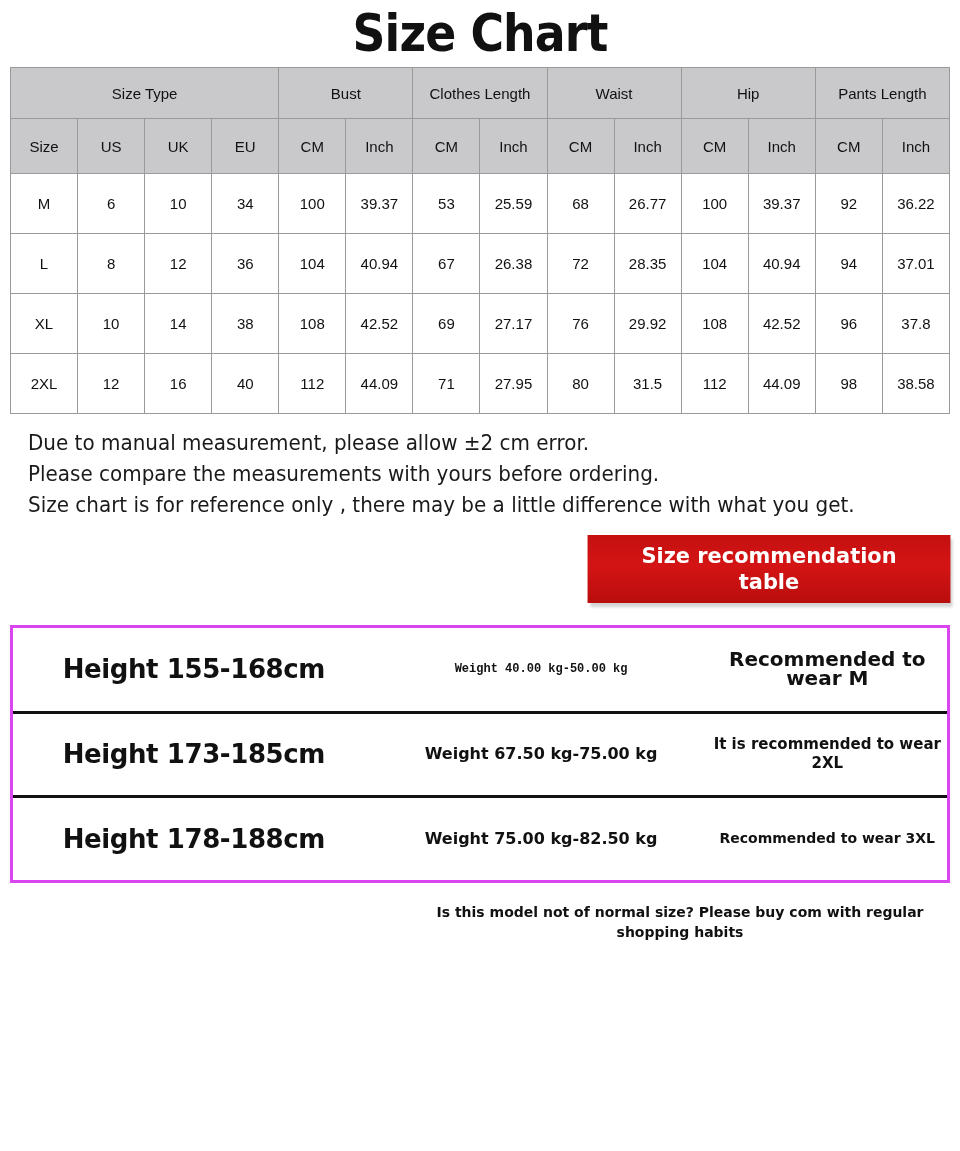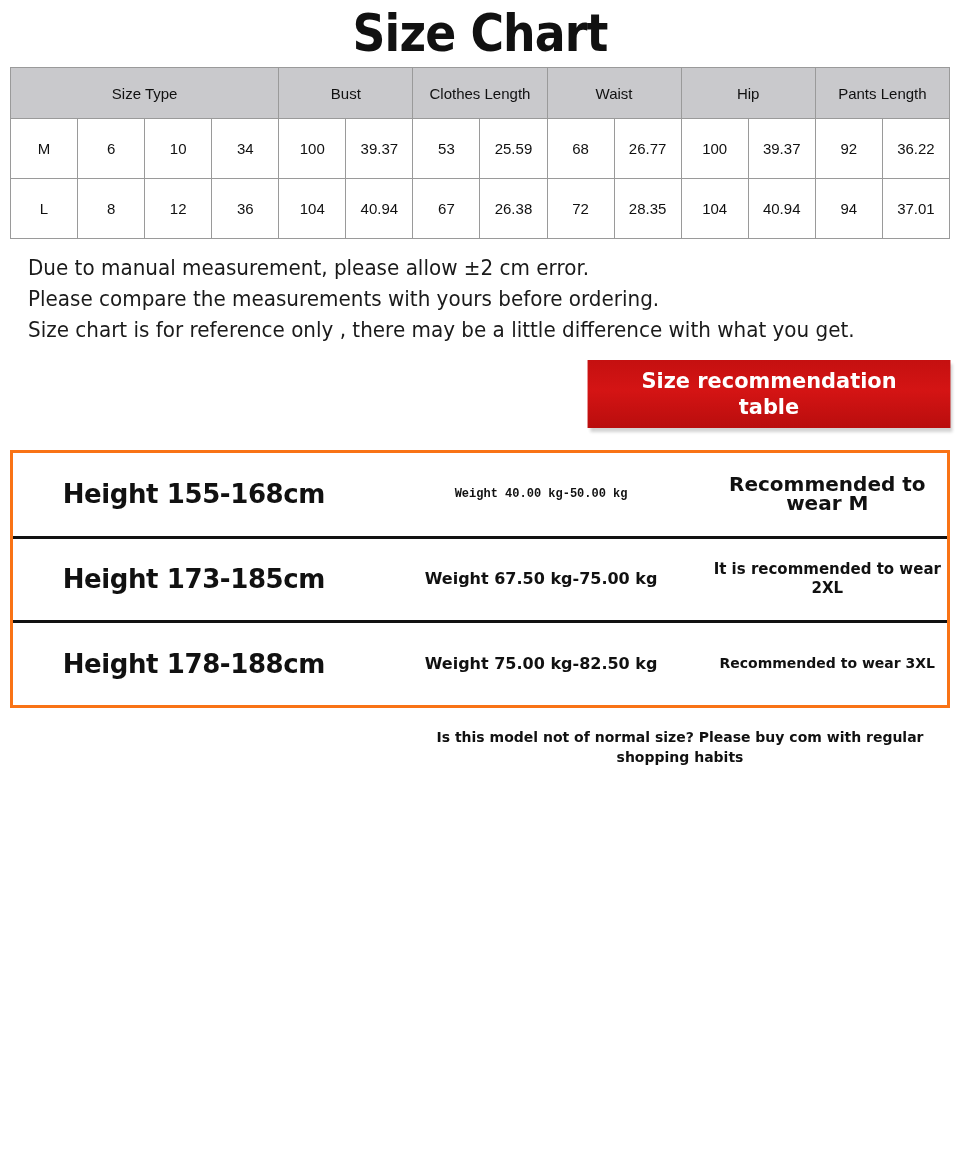--- a/index.html
+++ b/index.html
@@ -93,21 +93,21 @@
     font-size: 22px;
     line-height: 26px;
     padding: 6px 10px;
     box-sizing: border-box;
     transform: scaleX(0.95);
   }
 
   
   .rec-table-wrap {
     margin: 22px 10px 0 10px;
-    border: 3px solid #f97316;
+    border: 3px solid #d946ef;
   }
   table.rec-table {
     width: 100%;
     border-collapse: collapse;
     table-layout: fixed;
   }
   table.rec-table tr { height: 84px; }
   table.rec-table tr + tr td { border-top: 3px solid #111111; }
   table.rec-table td {
     vertical-align: middle;
@@ -164,20 +164,36 @@
 <div class="size-table-wrap">
   <table class="size-table">
     <thead>
       <tr id="group-head-row">
           <th colspan="4">Size Type</th>
           <th colspan="2">Bust</th>
           <th colspan="2">Clothes Length</th>
           <th colspan="2">Waist</th>
           <th colspan="2">Hip</th>
           <th colspan="2">Pants Length</th>
+        </tr>
+      <tr class="sub-head" id="sub-head-row">
+          <th style="width: 11.5%;">Size</th>
+          <th style="width: 5.7%;">US</th>
+          <th style="width: 5.7%;">UK</th>
+          <th style="width: 5.7%;">EU</th>
+          <th style="width: 6.2%;">CM</th>
+          <th style="width: 7.4%;">Inch</th>
+          <th style="width: 6.2%;">CM</th>
+          <th style="width: 7.4%;">Inch</th>
+          <th style="width: 6.2%;">CM</th>
+          <th style="width: 7.4%;">Inch</th>
+          <th style="width: 6.2%;">CM</th>
+          <th style="width: 7.4%;">Inch</th>
+          <th style="width: 6.2%;">CM</th>
+          <th style="width: 7.4%;">Inch</th>
         </tr>
     </thead>
     <tbody id="size-body">
         <tr>
           <td>M</td>
           <td>6</td>
           <td>10</td>
           <td>34</td>
           <td>100</td>
           <td>39.37</td>
@@ -199,20 +215,52 @@
           <td>40.94</td>
           <td>67</td>
           <td>26.38</td>
           <td>72</td>
           <td>28.35</td>
           <td>104</td>
           <td>40.94</td>
           <td>94</td>
           <td>37.01</td>
         </tr>
+        <tr>
+          <td>XL</td>
+          <td>10</td>
+          <td>14</td>
+          <td>38</td>
+          <td>108</td>
+          <td>42.52</td>
+          <td>69</td>
+          <td>27.17</td>
+          <td>76</td>
+          <td>29.92</td>
+          <td>108</td>
+          <td>42.52</td>
+          <td>96</td>
+          <td>37.8</td>
+        </tr>
+        <tr>
+          <td>2XL</td>
+          <td>12</td>
+          <td>16</td>
+          <td>40</td>
+          <td>112</td>
+          <td>44.09</td>
+          <td>71</td>
+          <td>27.95</td>
+          <td>80</td>
+          <td>31.5</td>
+          <td>112</td>
+          <td>44.09</td>
+          <td>98</td>
+          <td>38.58</td>
+        </tr>
       </tbody>
   </table>
 </div>
 
 <div class="disclaimer">
   <div>Due to manual measurement, please allow ±2 cm error.</div>
   <div>Please compare the measurements with yours before ordering.</div>
   <div>Size chart is for reference only , there may be a little difference with what you get.</div>
 </div>
 

